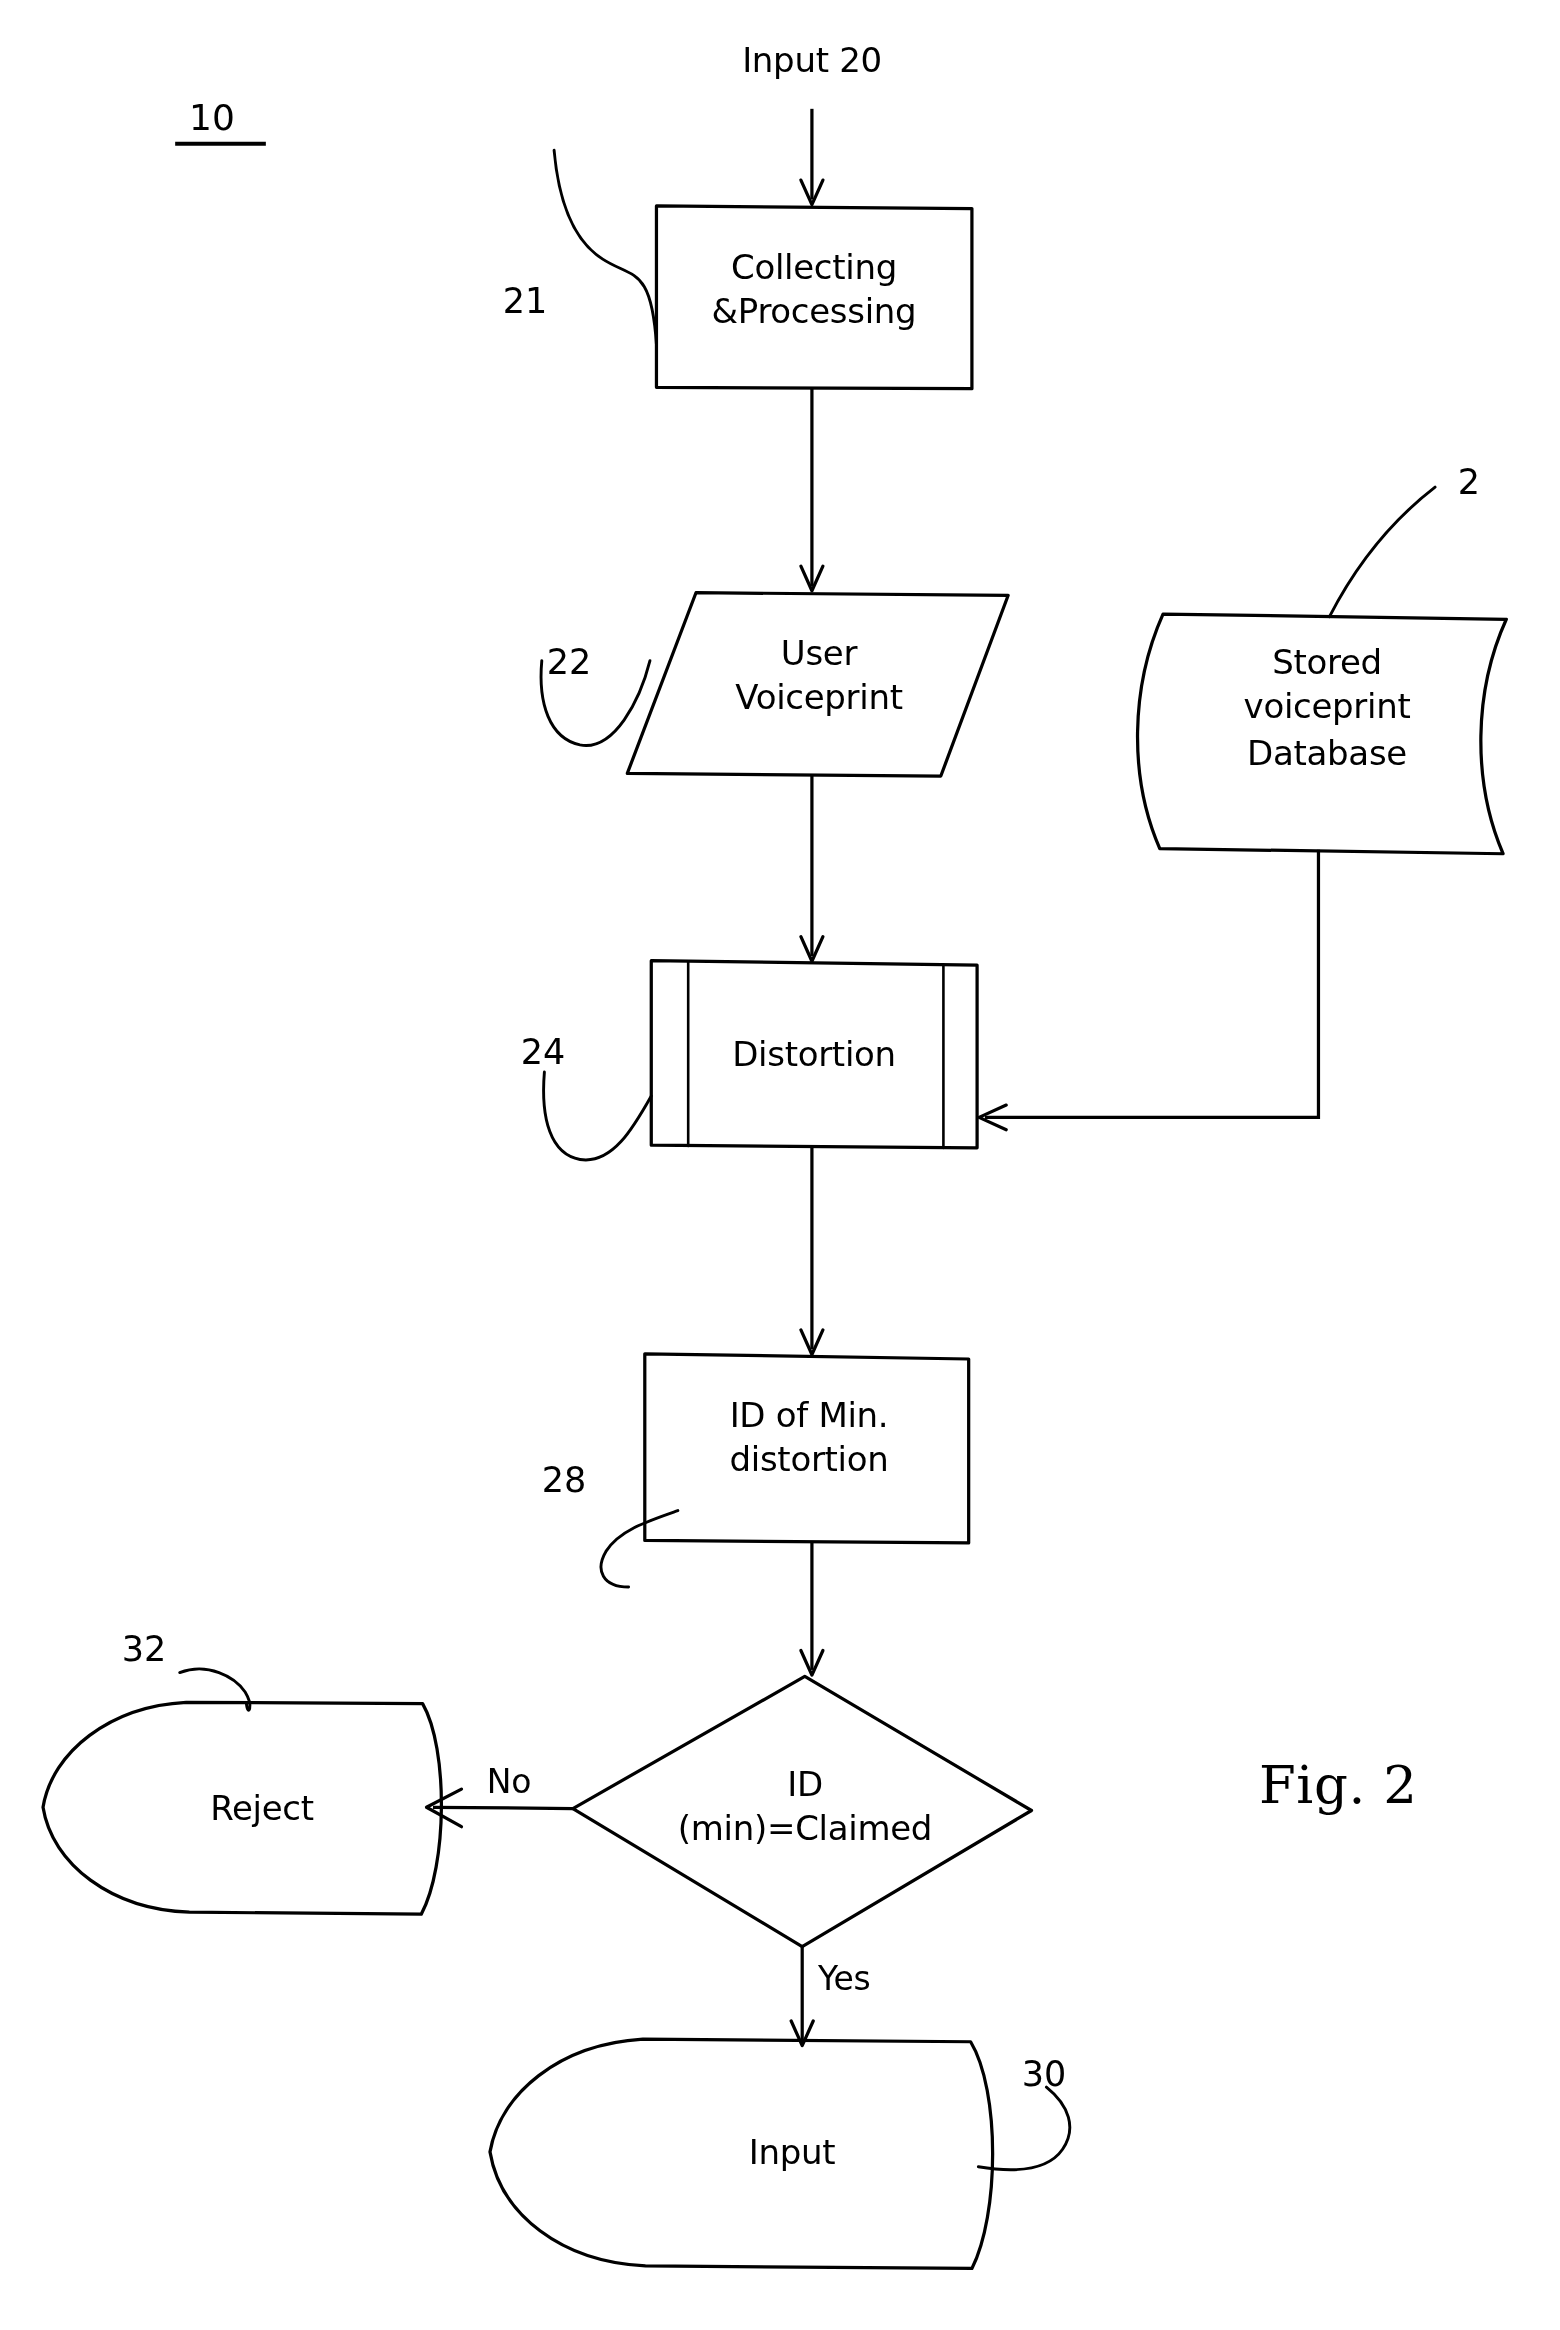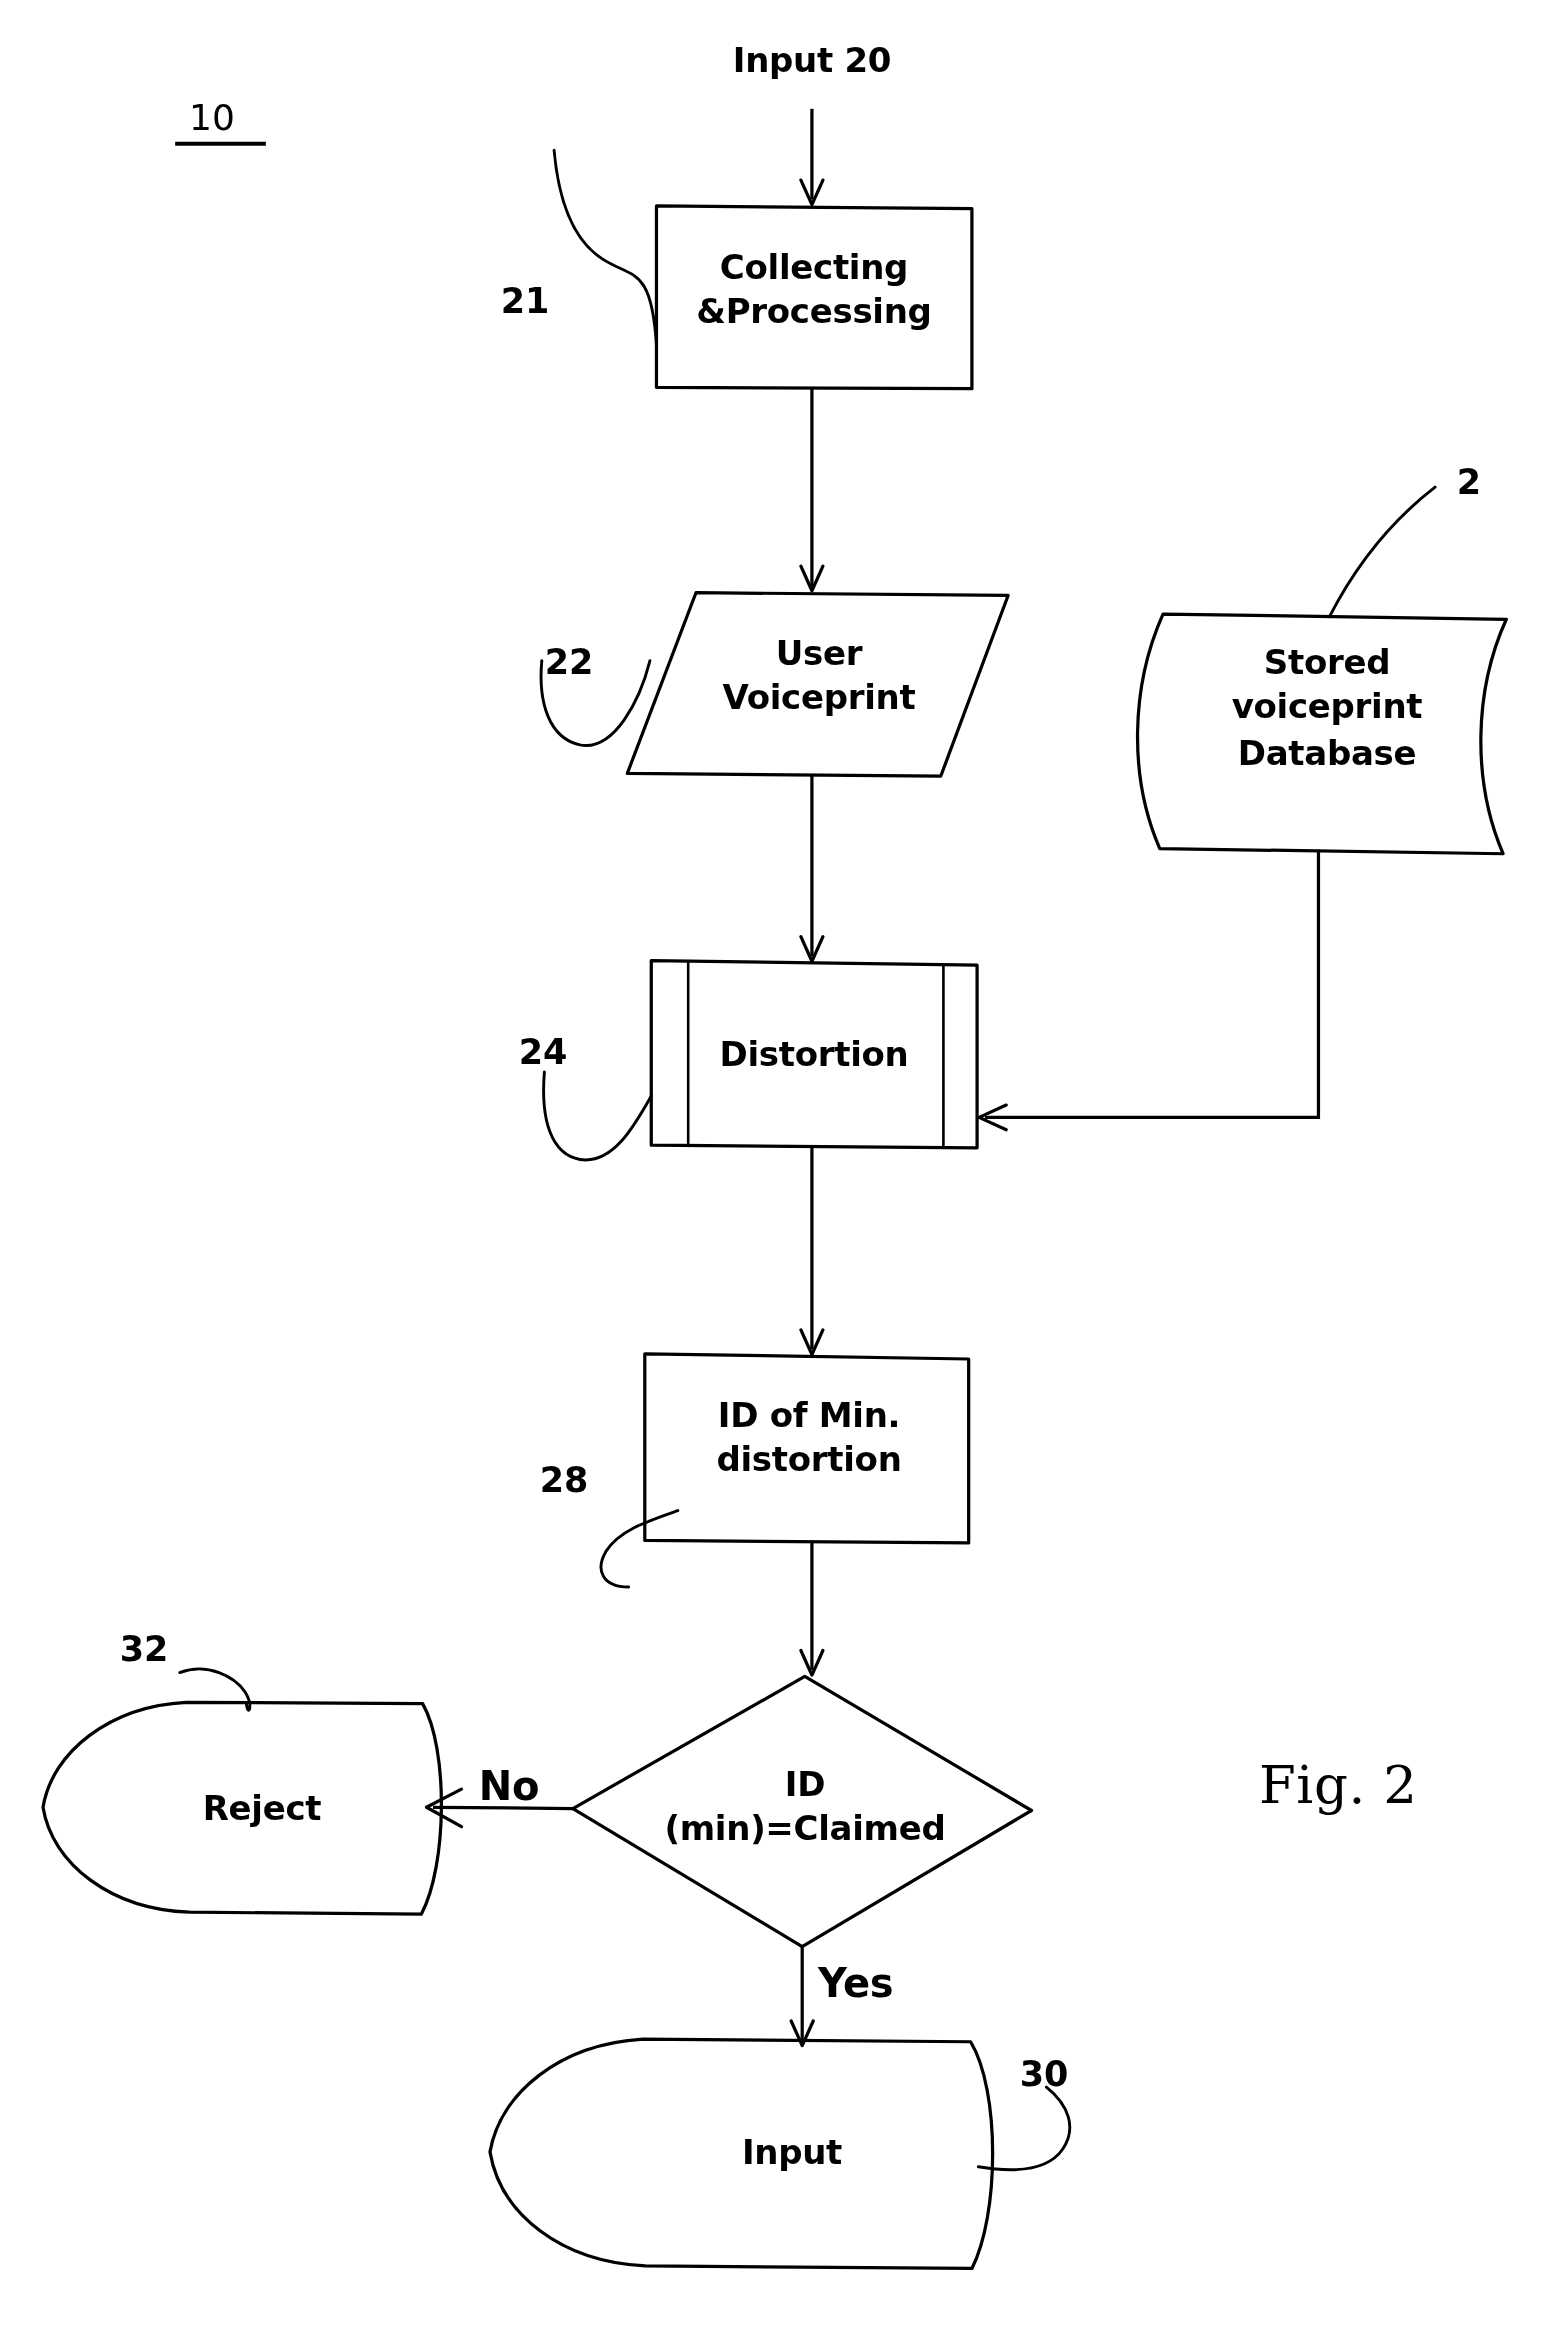--- a/index.html
+++ b/index.html
@@ -63,38 +63,38 @@
     stroke: #000000;
     stroke-width: 6;
     stroke-linecap: butt;
   }
 
   
   .lbl {
     position: absolute;
     color: #000000;
     font-family: "DejaVu Sans", sans-serif;
-    font-weight: 700;
+    font-weight: 400;
     white-space: pre;
     line-height: 1.26;
     letter-spacing: -0.3px;
   }
   .lbl.center {
     text-align: center;
     transform: translateX(-50%);
   }
   .shape-text {
     font-size: 34px;
   }
   .ref-num {
     font-size: 35px;
     letter-spacing: 0px;
   }
   .edge-lbl {
-    font-size: 40px;
+    font-size: 33px;
   }
   .fig-caption {
     position: absolute;
     color: #000000;
     font-family: "DejaVu Serif", serif;
     font-size: 53px;
     white-space: pre;
     letter-spacing: 0.6px;
   }
   .assembly-num {

